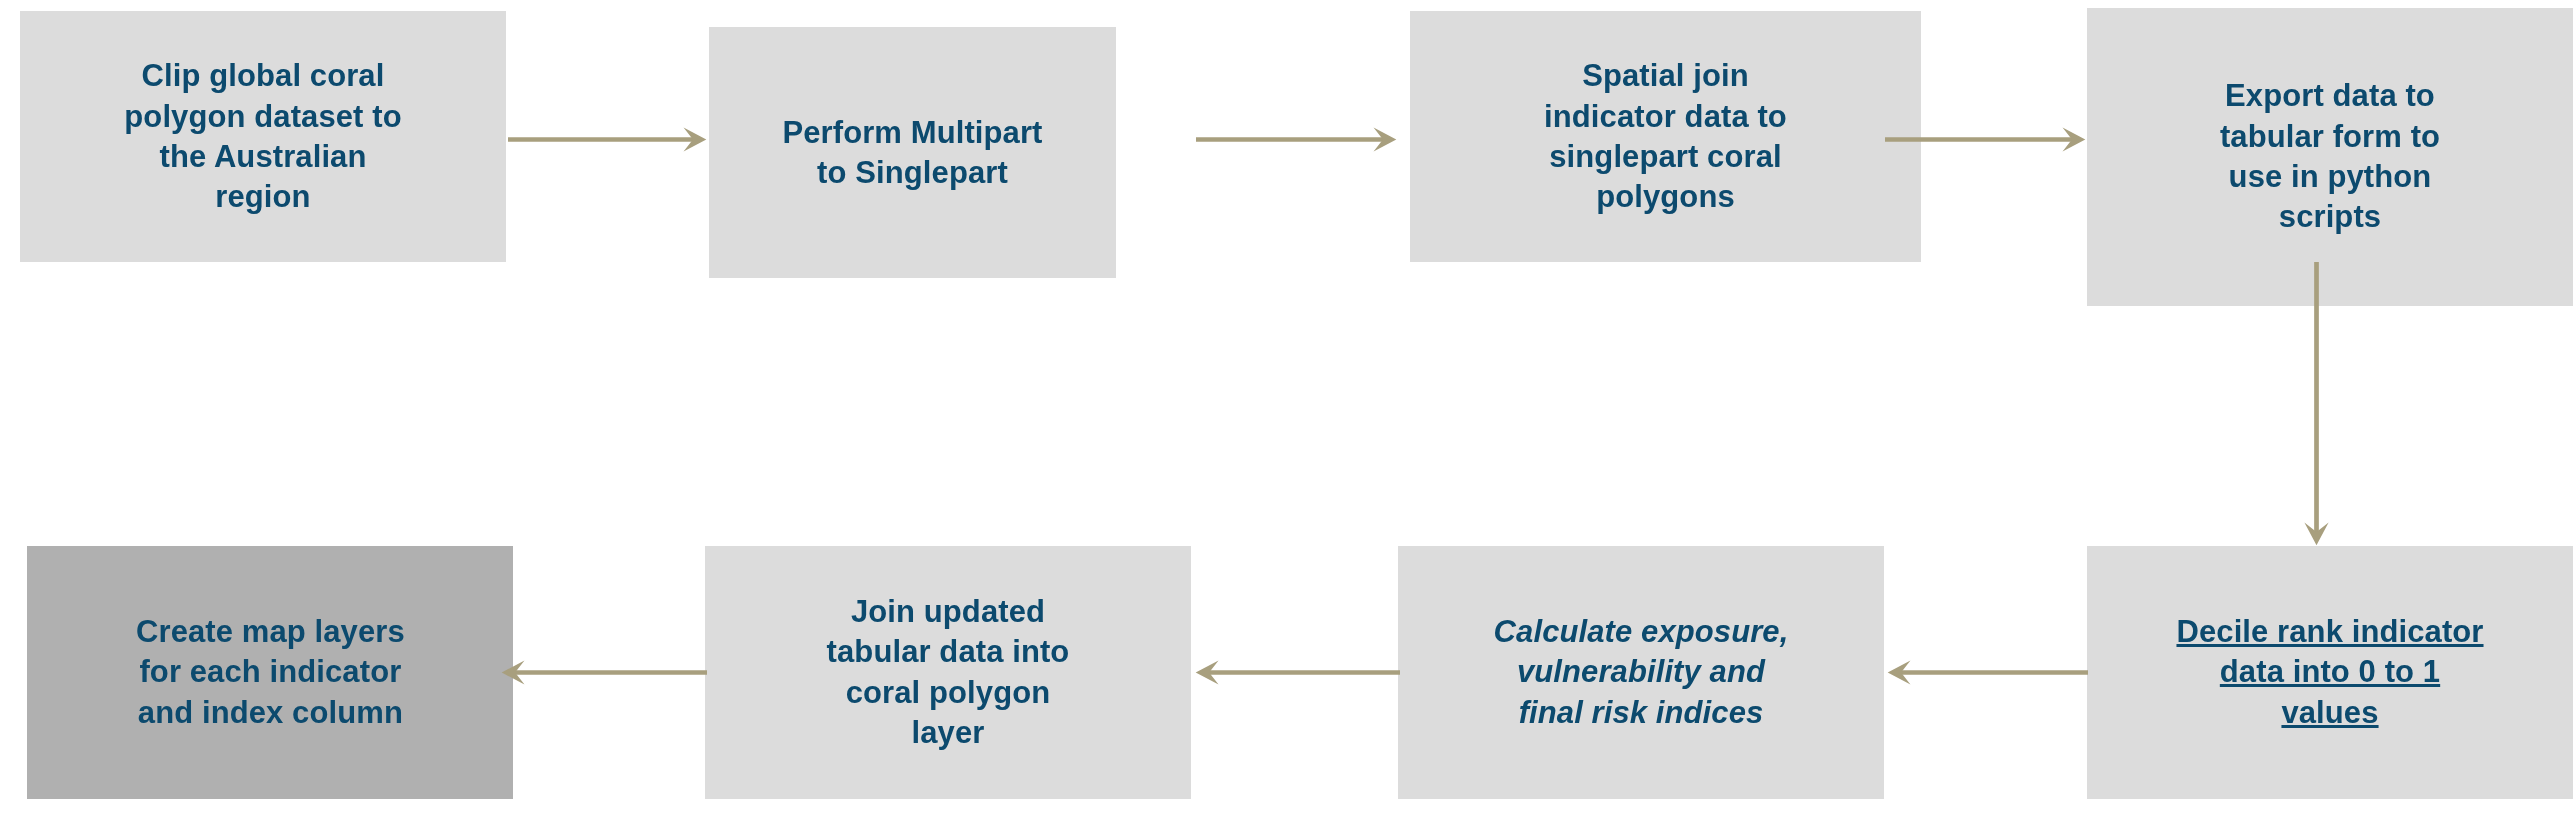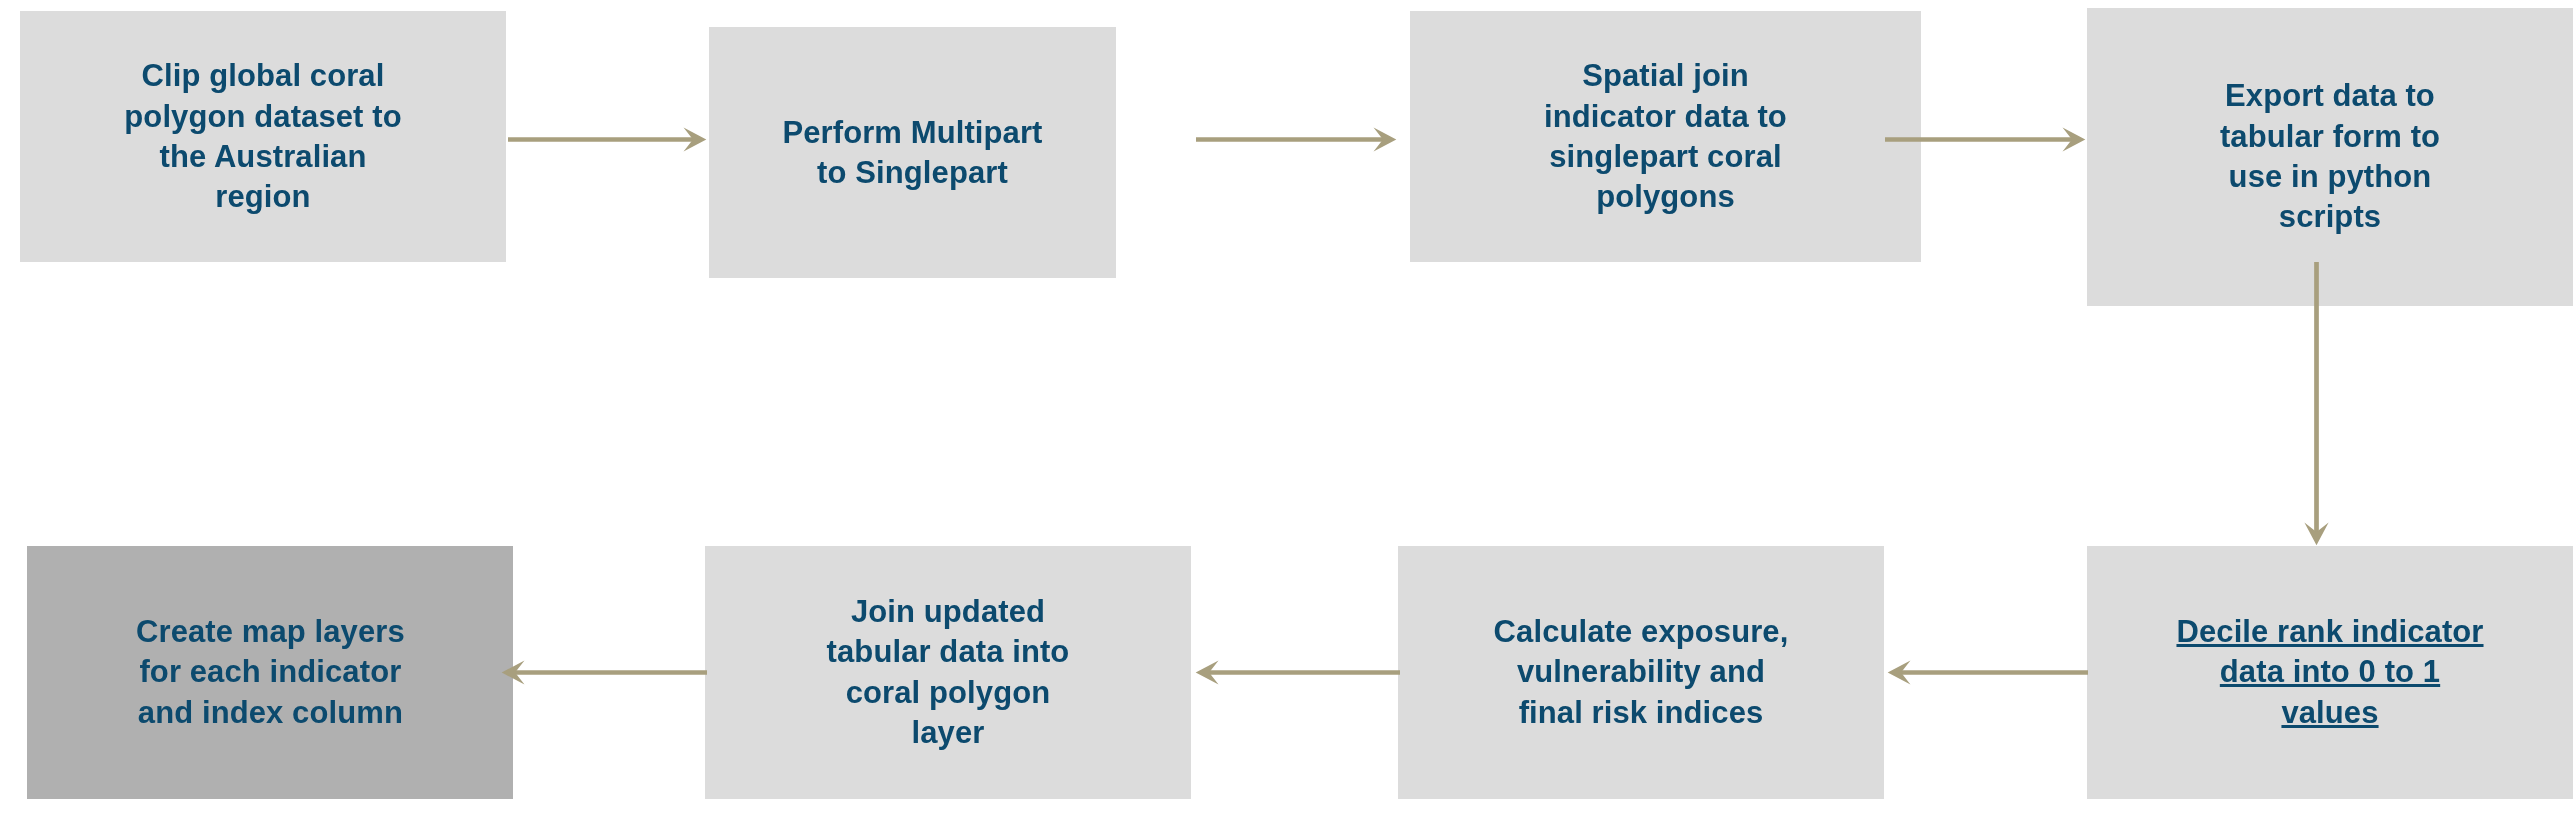--- a/index.html
+++ b/index.html
@@ -84,21 +84,21 @@
 and index column</span>
   </div>
 
   <div class="node fill-light" style="left:705px; top:546px; width:486px; height:253px;">
     <span class="label">Join updated
 tabular data into
 coral polygon
 layer</span>
   </div>
 
-  <div class="node fill-light" style="left:1398px; top:546px; width:486px; height:253px;">
+  <div class="node fill-light" style="left:1398px; top:546px; width:486px; height:253px;font-style:italic;">
     <span class="label">Calculate exposure,
 vulnerability and
 final risk indices</span>
   </div>
 
   <div class="node fill-light" style="left:2087px; top:546px; width:486px; height:253px;text-decoration:underline;">
     <span class="label">Decile rank indicator
 data into 0 to 1
 values</span>
   </div>

